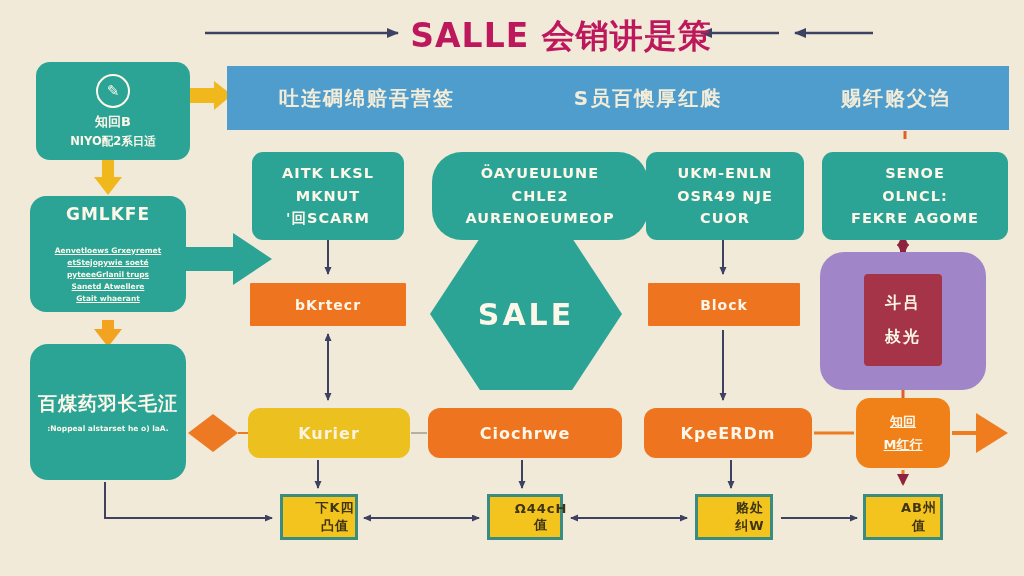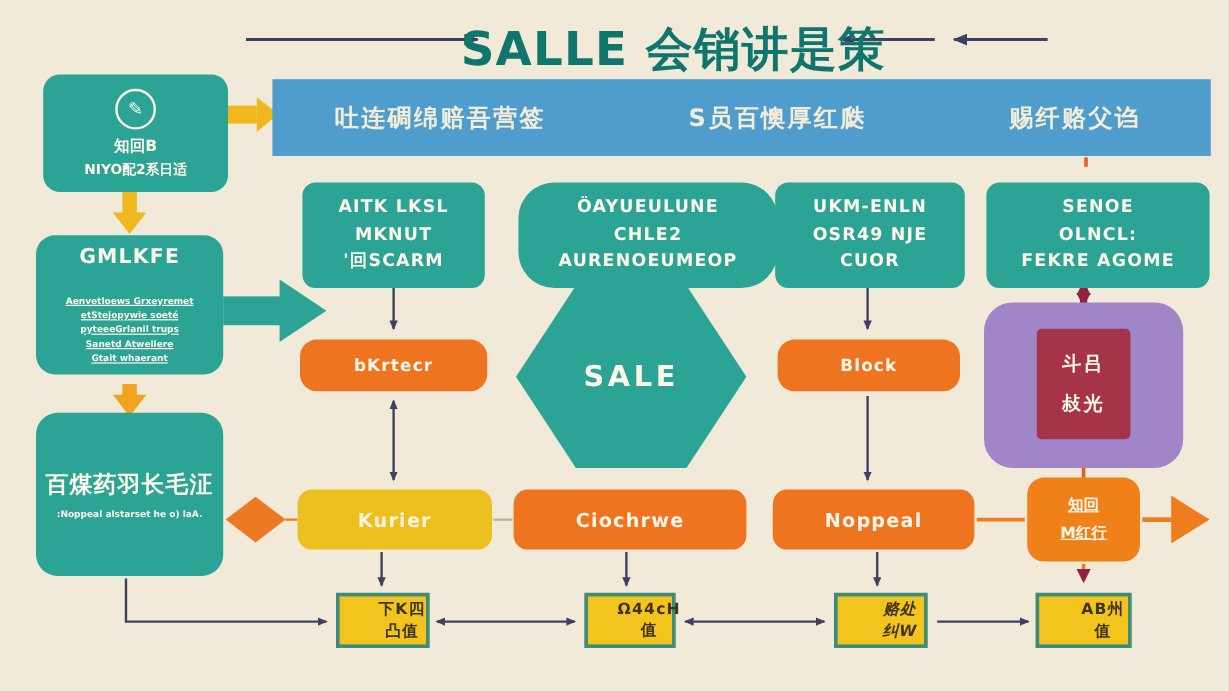--- a/index.html
+++ b/index.html
@@ -2,21 +2,21 @@
 <html><head>
 <meta charset="utf-8">
 <style>
   html,body{margin:0;padding:0;background:#d8d2c0;}
   .canvas{position:relative;width:1024px;height:576px;background:#f1ead8;
     font-family:"DejaVu Sans",sans-serif;overflow:hidden;}
   .layer{position:absolute;left:0;top:0;}
   .node{position:absolute;display:flex;flex-direction:column;align-items:center;justify-content:center;
     text-align:center;color:#fdf7ea;font-weight:bold;white-space:pre-line;box-sizing:border-box;}
   .title{position:absolute;left:205px;top:14px;width:712px;text-align:center;
-    font-size:39px;font-weight:bold;color:#0f766e;letter-spacing:1px;}
+    font-size:33px;font-weight:bold;color:#be185d;letter-spacing:1px;}
   .banner{position:absolute;left:227px;top:66px;width:782px;height:64px;background:#4f9dcc;
     display:flex;flex-direction:row;align-items:center;justify-content:space-between;
     padding:0 58px 0 52px;box-sizing:border-box;}
   .banner span{font-size:20px;font-weight:bold;color:#f3ecd8;letter-spacing:2px;}
   .teal{background:#2ba495;}
   .orange{background:#ee7420;}
   .yellow{background:#ecc01f;}
   .info-box{left:36px;top:62px;width:154px;height:98px;border-radius:14px;font-size:12px;gap:3px;}
   .info-icon{width:30px;height:30px;border:2px solid #fdf7ea;border-radius:50%;
     display:flex;align-items:center;justify-content:center;font-size:15px;margin-bottom:2px;}
@@ -24,39 +24,39 @@
   .detail-heading{font-size:17px;letter-spacing:1px;margin-bottom:5px;}
   .detail-body{font-size:7.5px;line-height:1.6;text-decoration:underline;}
   .note-box{left:30px;top:344px;width:156px;height:136px;border-radius:18px;padding:6px;}
   .note-heading{font-size:19px;letter-spacing:1px;}
   .note-caption{font-size:7.5px;margin-top:7px;}
   .top-node{top:140px;height:88px;font-size:14.5px;line-height:1.55;border-radius:11px;letter-spacing:1px;margin-top:12px;}
   .c1-top{left:252px;width:152px;}
   .c2-top{left:432px;width:216px;border-radius:30px;}
   .c3-top{left:646px;width:158px;}
   .c4-top{left:822px;width:186px;}
-  .step-node{top:283px;height:43px;font-size:14px;border-radius:14px;letter-spacing:1px;}
+  .step-node{top:283px;height:43px;font-size:14px;border-radius:1px;letter-spacing:1px;}
   .c1-step{left:250px;width:156px;}
   .c3-step{left:648px;width:152px;}
-  .hexagon{left:430px;top:238px;width:192px;height:152px;font-size:24px;letter-spacing:3px;
+  .hexagon{left:430px;top:238px;width:192px;height:152px;font-size:30px;letter-spacing:3px;
     clip-path:polygon(0 50%,26% 0,74% 0,100% 50%,74% 100%,26% 100%);}
   .purple-box{left:820px;top:252px;width:166px;height:138px;border-radius:24px;background:#a086c8;}
   .badge{left:864px;top:274px;width:78px;height:92px;border-radius:4px;background:#a63449;
     font-size:16px;line-height:2.1;letter-spacing:2px;}
   .action-node{top:408px;height:50px;border-radius:12px;font-size:16px;letter-spacing:1px;}
   .c1-action{left:248px;width:162px;color:#faf3df;}
   .c2-action{left:428px;width:194px;}
   .c3-action{left:644px;width:168px;}
   .c4-action{left:856px;top:398px;width:94px;height:70px;border-radius:14px;background:#f08018;
     font-size:13px;line-height:1.8;text-decoration:underline;}
   .result-node{top:494px;height:46px;background:#f2c41d;border:3px solid #3a8b80;
     color:#3f3414;font-size:13px;letter-spacing:1px;padding-left:32px;}
   .b1{left:280px;width:78px;}
   .b2{left:487px;width:76px;}
-  .b3{left:695px;width:78px;font-style:italic;}
+  .b3{left:695px;width:78px;}
   .b4{left:863px;width:80px;}
 </style>
 </head>
 <body>
 
 <div class="canvas">
 
   <svg class="layer" width="1024" height="576">
     <defs>
       <marker id="aN" markerWidth="9" markerHeight="8" refX="7" refY="3.5" orient="auto-start-reverse" markerUnits="userSpaceOnUse">
@@ -155,21 +155,21 @@
 
   <div class="node orange step-node c1-step">bKrtecr</div>
   <div class="node teal hexagon">SALE</div>
   <div class="node orange step-node c3-step">Block</div>
   <div class="node purple-box"></div>
   <div class="node badge">斗吕
 敊光</div>
 
   <div class="node orange action-node c2-action">Ciochrwe</div>
   <div class="node yellow action-node c1-action">Kurier</div>
-  <div class="node orange action-node c3-action">Noppeal</div>
+  <div class="node orange action-node c3-action">KpeERDm</div>
   <div class="node c4-action">知回
 M红行</div>
 
   <div class="node result-node b1">下K四凸值</div>
   <div class="node result-node b2">Ω44cH值</div>
   <div class="node result-node b3">赂处纠W</div>
   <div class="node result-node b4">AB州值</div>
 
 </div>
 

